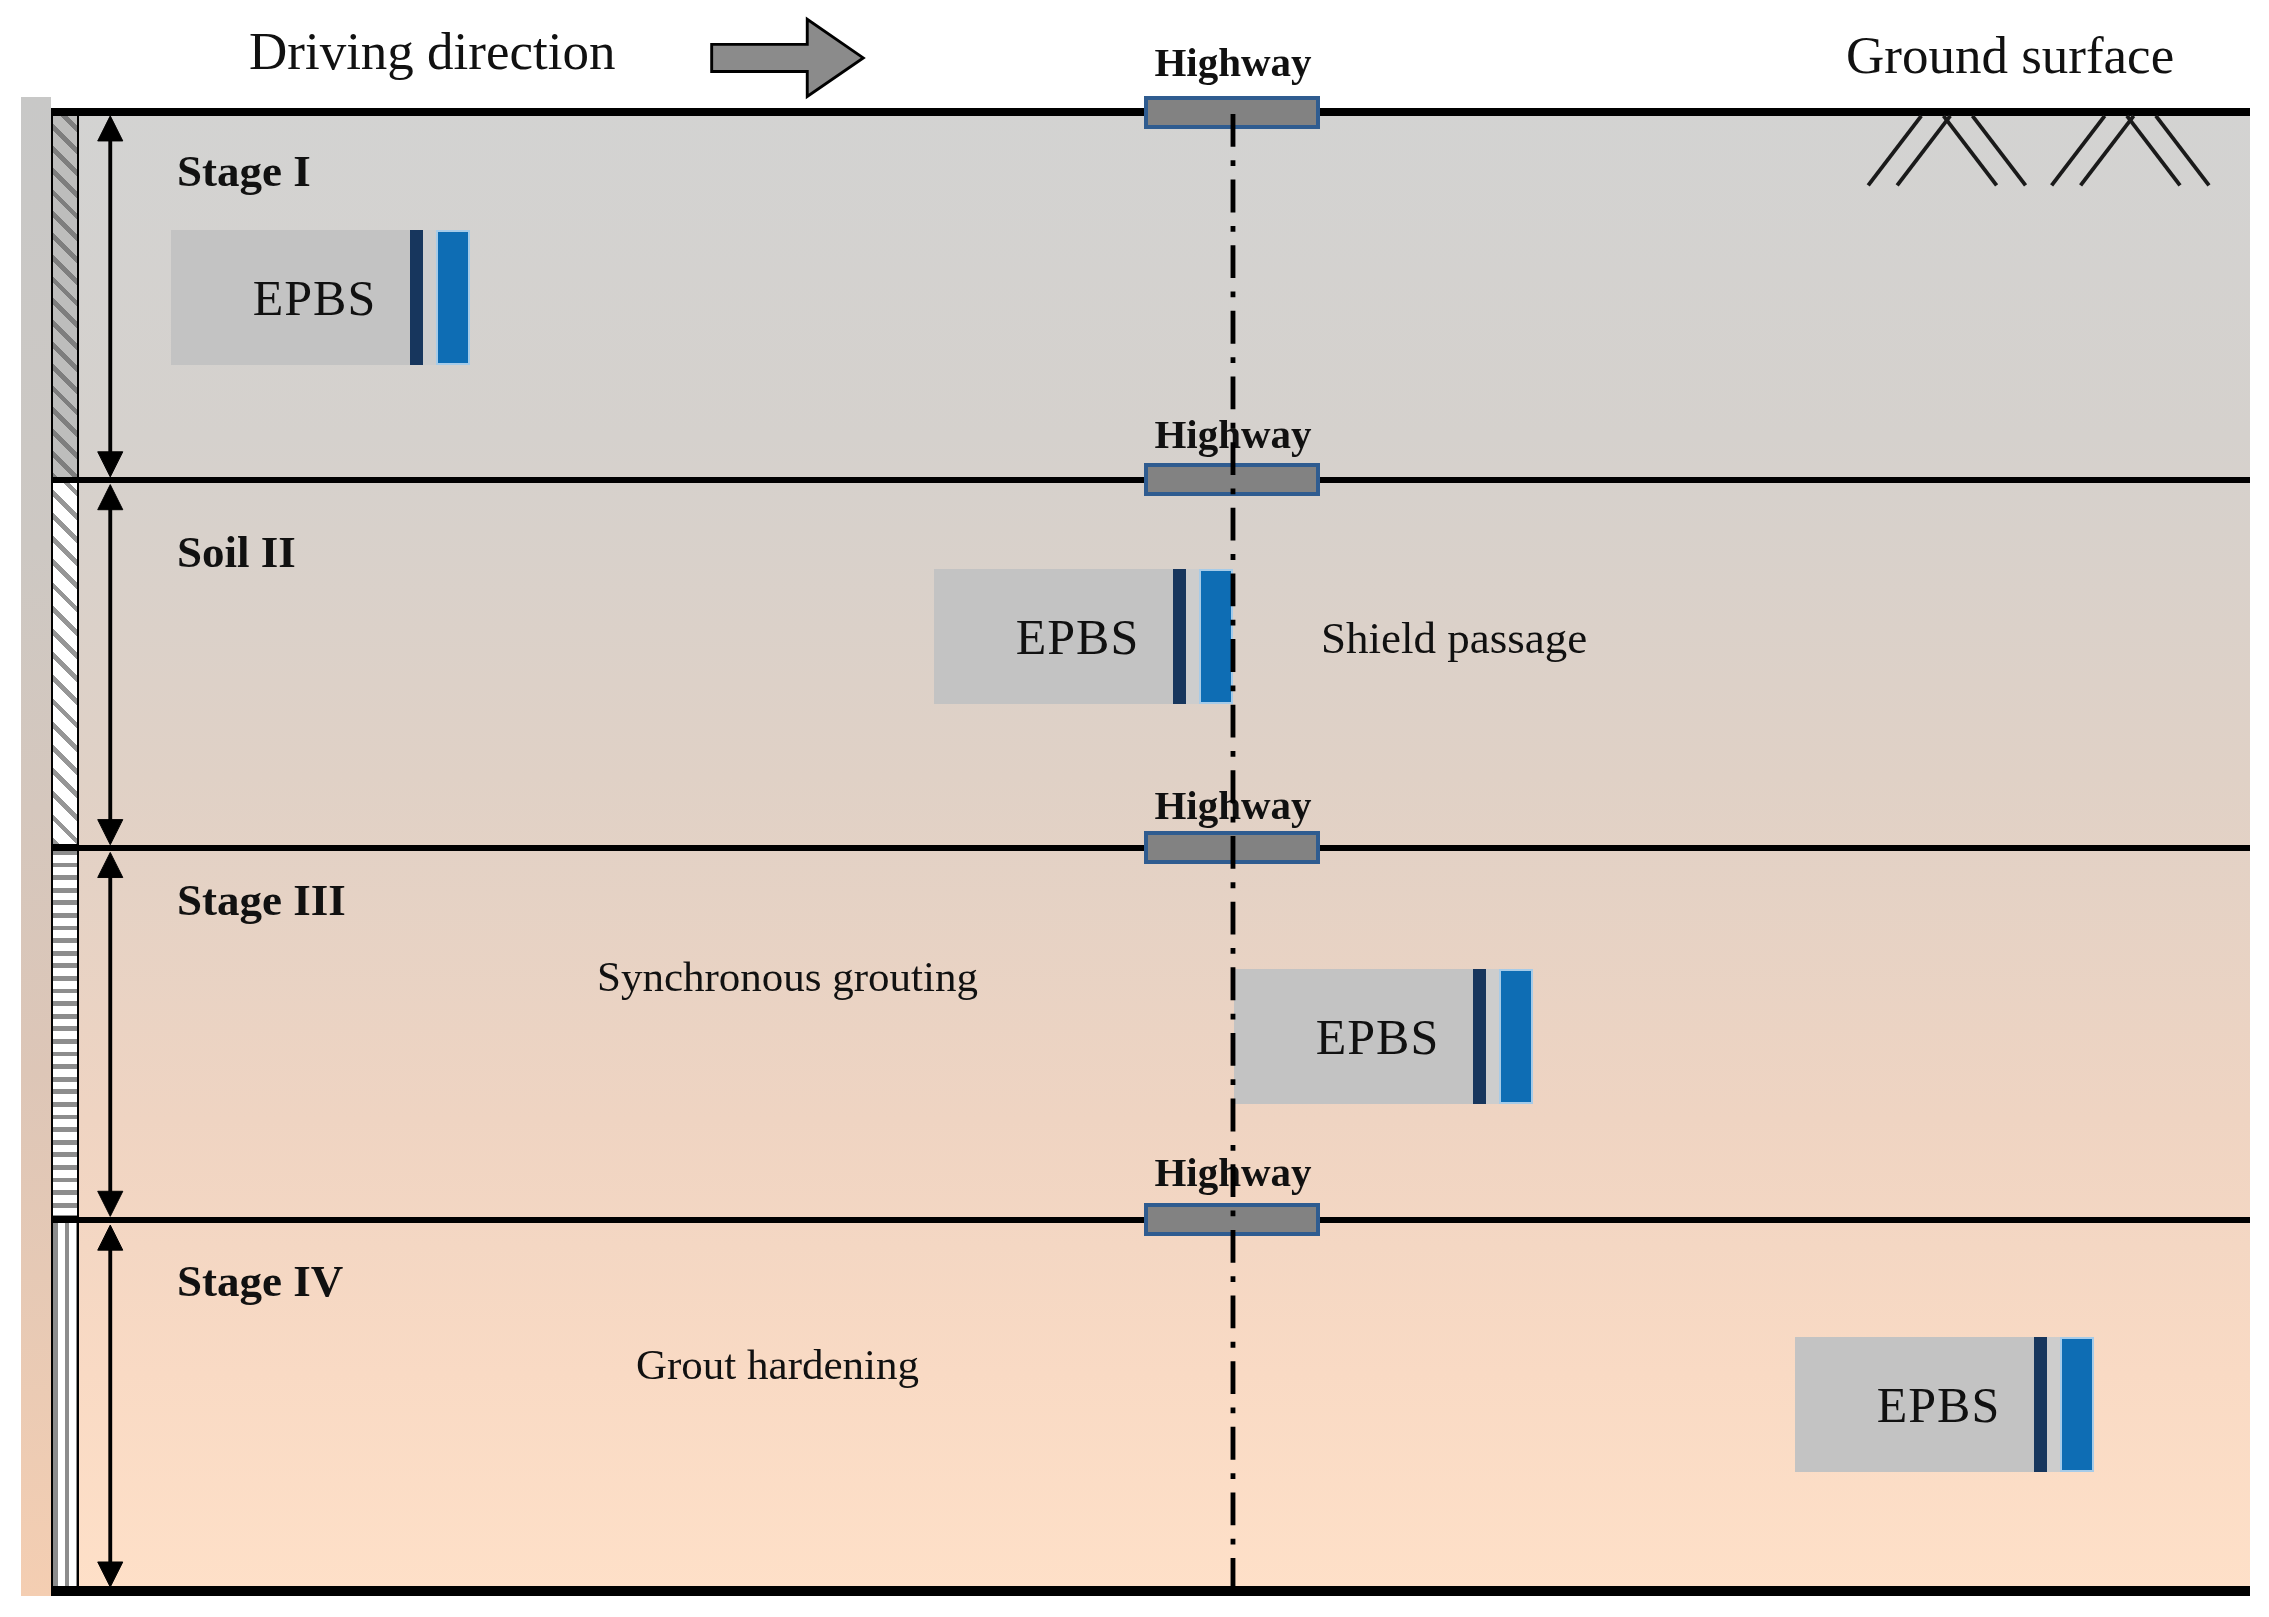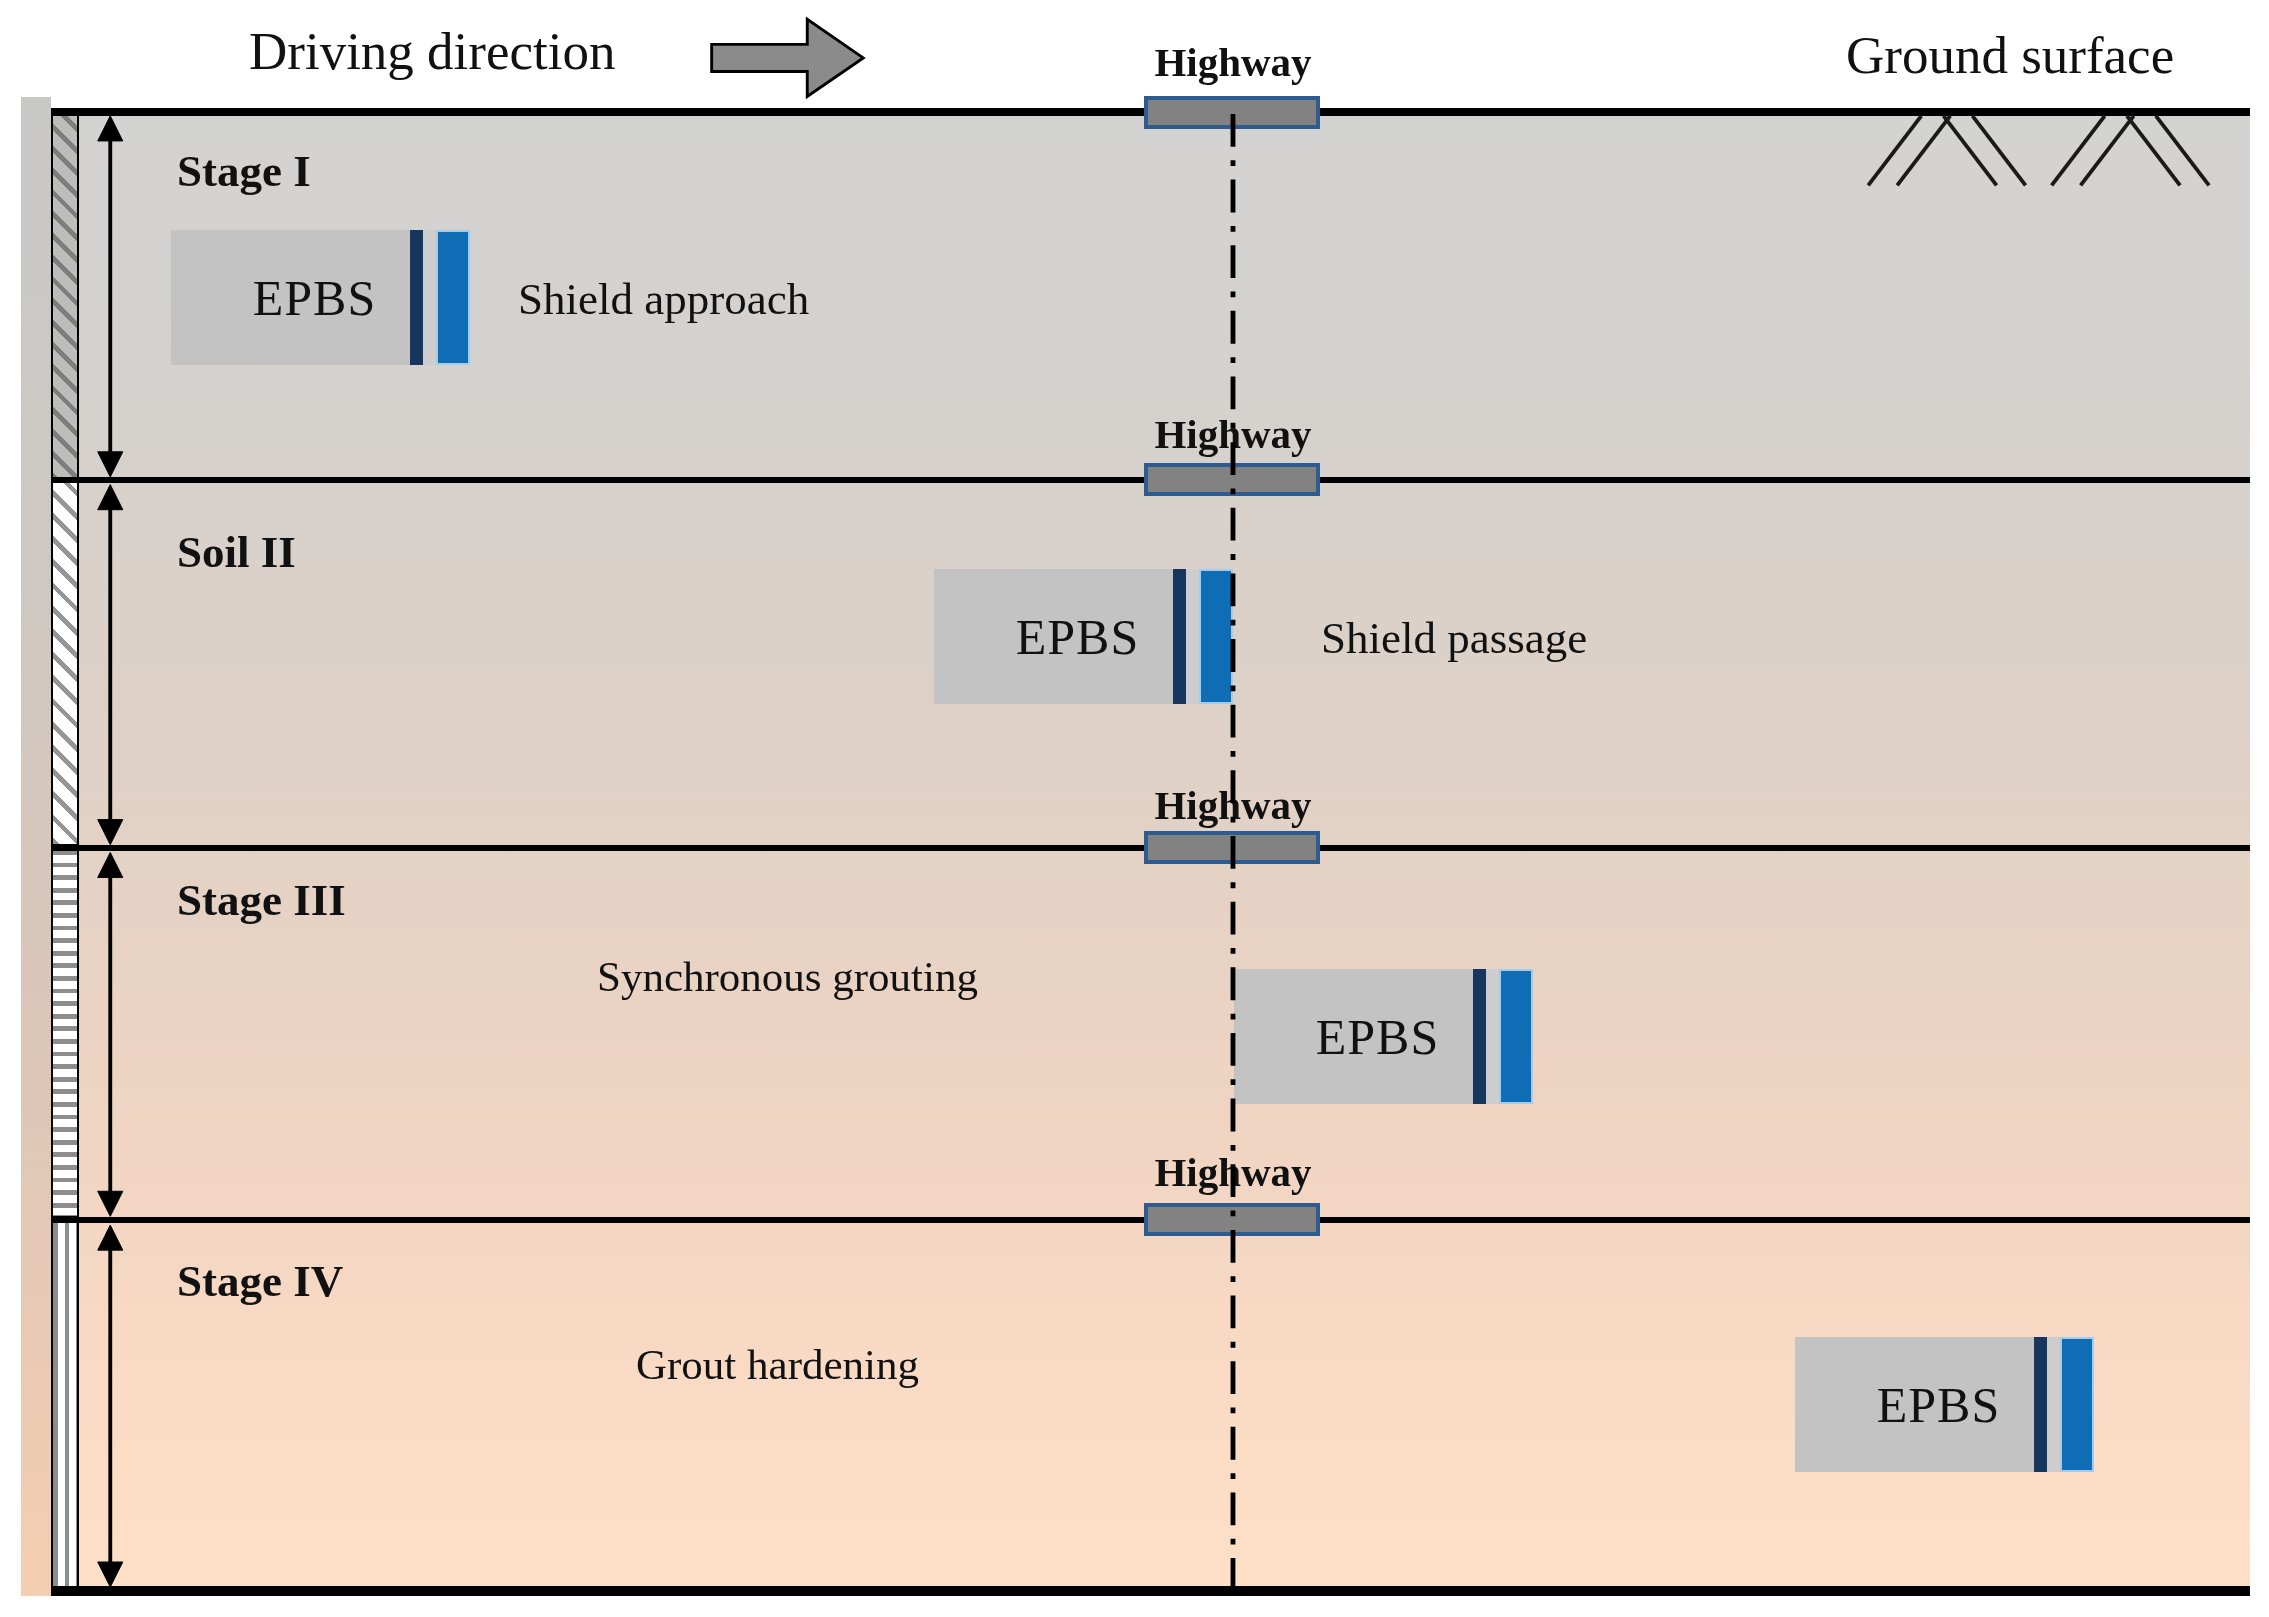--- a/index.html
+++ b/index.html
@@ -114,21 +114,20 @@
   <div class="abs hw-label hw-l3">Highway</div>
   <div class="abs hw-rect  hw-r3"></div>
   <div class="abs hw-label hw-l4">Highway</div>
   <div class="abs hw-rect  hw-r4"></div>
 
   <div class="abs stage-name sn-1">Stage I</div>
   <div class="abs stage-name sn-2">Soil II</div>
   <div class="abs stage-name sn-3">Stage III</div>
   <div class="abs stage-name sn-4">Stage IV</div>
 
-  <div class="abs desc d-1">Shield approach</div>
   <div class="abs desc d-2">Shield passage</div>
   <div class="abs desc-block db-3">
     <div>Synchronous grouting</div>
   </div>
   <div class="abs desc-block db-4">
     <div>Grout hardening</div>
   </div>
 
   <div class="abs epbs epbs-1">
     <div class="epbs-body">

